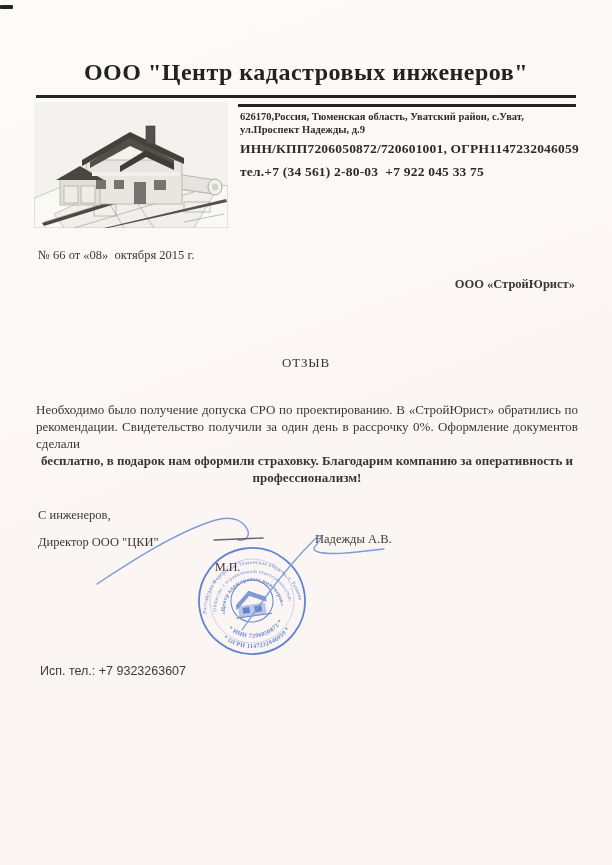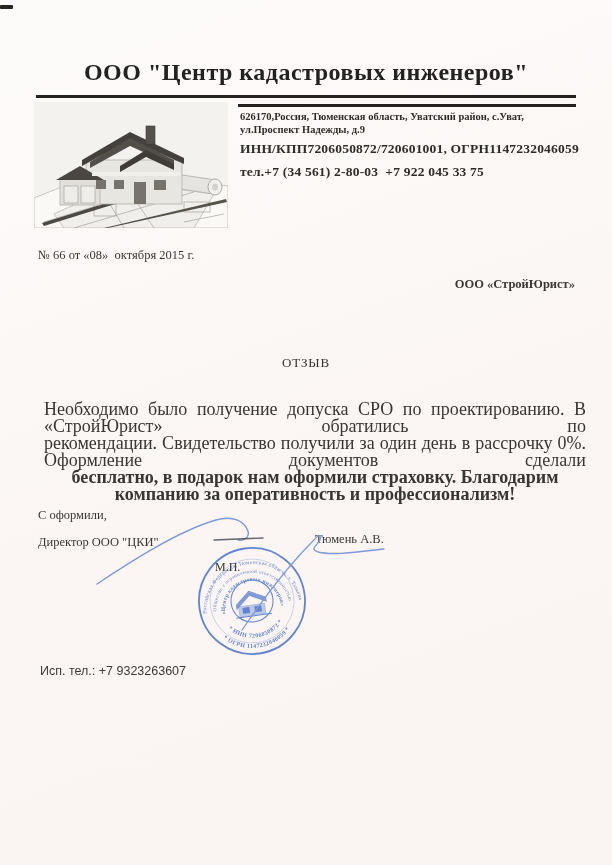--- a/index.html
+++ b/index.html
@@ -16,21 +16,21 @@
   .rule{position:absolute;background:#24231f;height:3px;}
   .rule-1{top:95px;left:36px;width:540px;}
   .rule-2{top:104px;left:238px;width:338px;}
   .logo{position:absolute;left:34px;top:102px;width:194px;height:126px;}
   .address{position:absolute;left:240px;top:110px;width:336px;font-weight:bold;color:#2e2c29;}
   .address .small{font-size:10.5px;line-height:13px;white-space:pre;}
   .address .big{font-size:13.5px;line-height:20px;margin-top:3px;white-space:pre;letter-spacing:.2px;}
   .ref-line{position:absolute;left:38px;top:248px;font-size:12.5px;white-space:pre;color:#3a3835;}
   .recipient{position:absolute;right:37px;top:277px;font-size:12.5px;color:#3a3835;font-weight:bold;}
   .doc-title{position:absolute;top:355px;left:0;width:100%;text-align:center;font-size:13px;letter-spacing:.8px;color:#353330;}
-  .body-par{position:absolute;left:44px;top:401px;width:542px;font-size:18px;line-height:17px;color:#383633;}
+  .body-par{position:absolute;left:36px;top:401px;width:542px;font-size:13px;line-height:17px;color:#383633;}
   .body-par .jline{display:block;text-align:justify;text-align-last:justify;}
   .body-par .lastline{display:block;text-align:center;font-weight:bold;}
   .closing{position:absolute;left:38px;top:508px;font-size:12.5px;color:#3a3835;}
   .signer-title{position:absolute;left:38px;top:535px;font-size:12.5px;color:#3a3835;white-space:pre;}
   .signer-name{position:absolute;left:315px;top:532px;font-size:12.5px;color:#3a3835;}
   .seal-mark{position:absolute;left:215px;top:560px;font-size:12px;color:#3b3936;z-index:6;}
   .stamp{position:absolute;left:192px;top:541px;width:120px;height:120px;z-index:4;opacity:.88;}
   .signature-svg{position:absolute;left:0;top:490px;width:612px;height:210px;z-index:5;pointer-events:none;}
   .footer-contact{position:absolute;left:40px;top:664px;font-family:"Liberation Sans","DejaVu Sans",sans-serif;font-size:12.5px;color:#3c3a38;}
 </style>
@@ -106,23 +106,23 @@
   <div class="recipient">ООО «СтройЮрист»</div>
 
   <div class="doc-title">ОТЗЫВ</div>
 
   <div class="body-par">
     <span class="jline">Необходимо было получение допуска СРО по проектированию. В «СтройЮрист» обратились по</span>
     <span class="jline">рекомендации. Свидетельство получили за один день в рассрочку 0%. Оформление документов сделали</span>
     <span class="lastline">бесплатно, в подарок нам оформили страховку. Благодарим компанию за оперативность и профессионализм!</span>
   </div>
 
-  <div class="closing">С оформили,</div>
+  <div class="closing">С инженеров,</div>
   <div class="signer-title">Директор ООО "ЦКИ"</div>
-  <div class="signer-name">Тюмень А.В.</div>
+  <div class="signer-name">Надежды А.В.</div>
   <div class="seal-mark">М.П.</div>
 
   <div class="stamp">
     <svg width="120" height="120" viewBox="-60 -60 120 120" xmlns="http://www.w3.org/2000/svg">
       <defs>
         <path id="arcOuterTop" d="M -47,10 A 47,47 0 1 1 47,10"></path>
         <path id="arcOuterBottom" d="M -41,23 A 47,47 0 0 0 41,23"></path>
         <path id="arcMidTop" d="M -37,9 A 37,37 0 1 1 37,9"></path>
         <path id="arcMidBottom" d="M -31,19 A 36,36 0 0 0 31,19"></path>
         <path id="arcInnerTop" d="M -28,8 A 28,28 0 1 1 28,8"></path>

